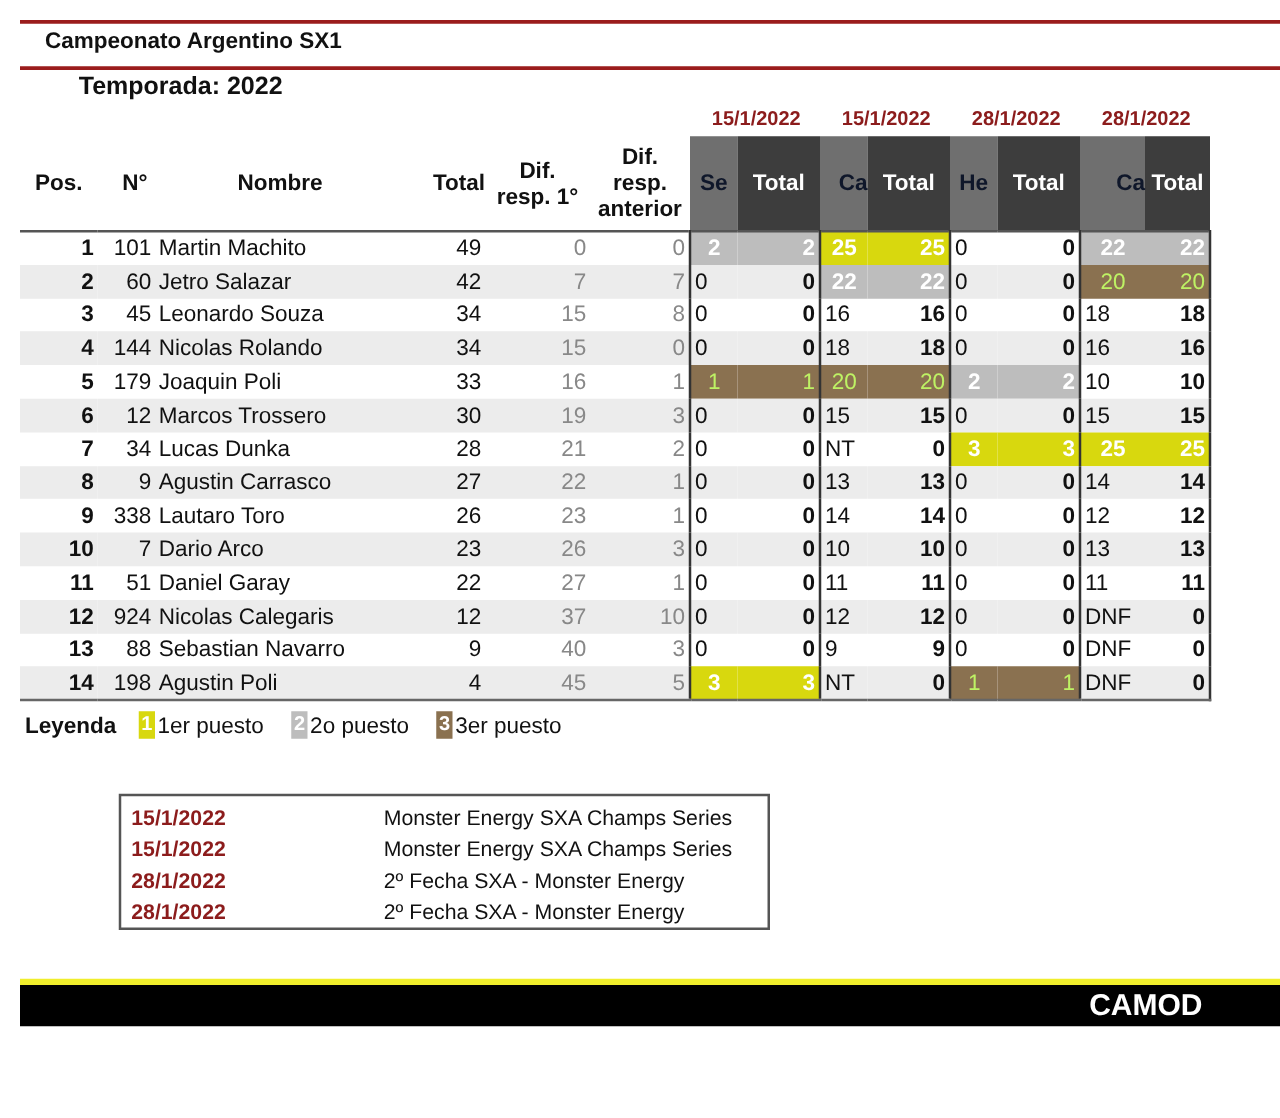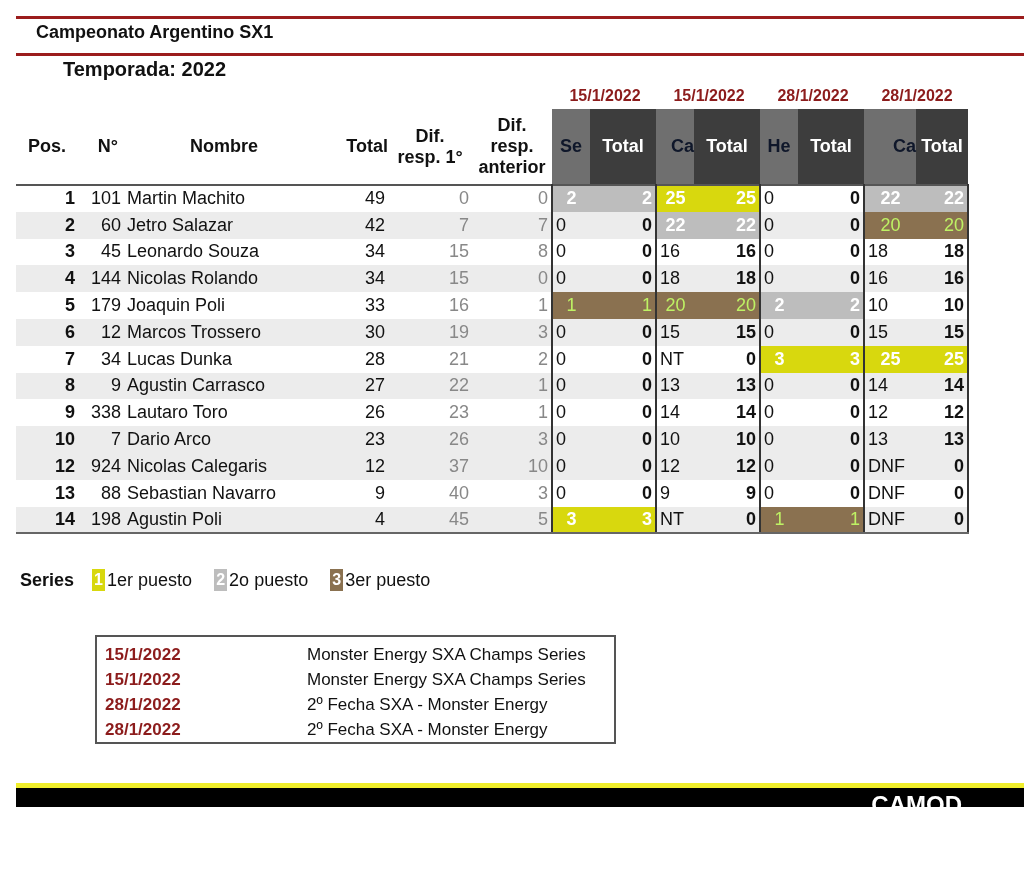--- a/index.html
+++ b/index.html
@@ -35,21 +35,21 @@
   .legend { position: absolute; left: 20px; top: 569px; font-size: 18px; display: flex; align-items: center; }
   .legend .lbl { font-weight: bold; margin-right: 18px; }
   .legend .sw { display: inline-block; width: 13px; height: 22px; color: #fff; text-align: center; font-weight: bold; font-size: 16px; line-height: 22px; margin-right: 2px; }
   .legend .item { margin-right: 22px; display: flex; align-items: center; }
 
   .events { position: absolute; left: 95px; top: 635px; width: 521px; height: 109px; border: 2px solid #555; padding: 5px 5px; }
   .ev-row { display: flex; height: 25px; align-items: center; font-size: 17px; }
   .ev-date { width: 205px; font-weight: bold; color: #8c1c1c; padding-left: 3px; }
 
   .footer-yellow { position: absolute; left: 16px; right: 0; top: 783px; height: 5px; background: #f0ee2c; }
-  .footer { position: absolute; left: 16px; right: 0; top: 788px; height: 19px; background: #000; }
+  .footer { position: absolute; left: 16px; right: 0; top: 788px; height: 33px; background: #000; }
   .footer-brand { position: absolute; right: 62px; top: 3px; color: #fff; font-weight: bold; font-size: 24px; }
 </style>
 </head>
 <body>
 
 <div class="redline" style="top:16px;"></div>
 <div class="title">Campeonato Argentino SX1</div>
 <div class="redline" style="top:53px;"></div>
 <div class="season">Temporada: 2022</div>
 
@@ -256,20 +256,36 @@
         <td class="dif">3</td>
         <td class="sc ">0</td>
         <td class="tt ">0</td>
         <td class="sc ">10</td>
         <td class="tt ">10</td>
         <td class="sc ">0</td>
         <td class="tt ">0</td>
         <td class="sc ">13</td>
         <td class="tt  last">13</td>
       </tr>
+      <tr>
+        <td class="pos">11</td>
+        <td class="num">51</td>
+        <td class="name">Daniel Garay</td>
+        <td class="tot">22</td>
+        <td class="dif">27</td>
+        <td class="dif">1</td>
+        <td class="sc ">0</td>
+        <td class="tt ">0</td>
+        <td class="sc ">11</td>
+        <td class="tt ">11</td>
+        <td class="sc ">0</td>
+        <td class="tt ">0</td>
+        <td class="sc ">11</td>
+        <td class="tt  last">11</td>
+      </tr>
       <tr class="alt">
         <td class="pos">12</td>
         <td class="num">924</td>
         <td class="name">Nicolas Calegaris</td>
         <td class="tot">12</td>
         <td class="dif">37</td>
         <td class="dif">10</td>
         <td class="sc ">0</td>
         <td class="tt ">0</td>
         <td class="sc ">12</td>
@@ -308,21 +324,21 @@
         <td class="tt ">0</td>
         <td class="sc p3">1</td>
         <td class="tt p3">1</td>
         <td class="sc ">DNF</td>
         <td class="tt  last">0</td>
       </tr>
     </tbody>
 </table>
 
 <div class="legend">
-  <span class="lbl">Series</span>
+  <span class="lbl">Leyenda</span>
   <span class="item">
     <span class="sw" style="background:#d8d80e">1</span>
     <span>1er puesto</span>
   </span>
   <span class="item">
     <span class="sw" style="background:#bdbdbd">2</span>
     <span>2o puesto</span>
   </span>
   <span class="item">
     <span class="sw" style="background:#8a7150">3</span>

